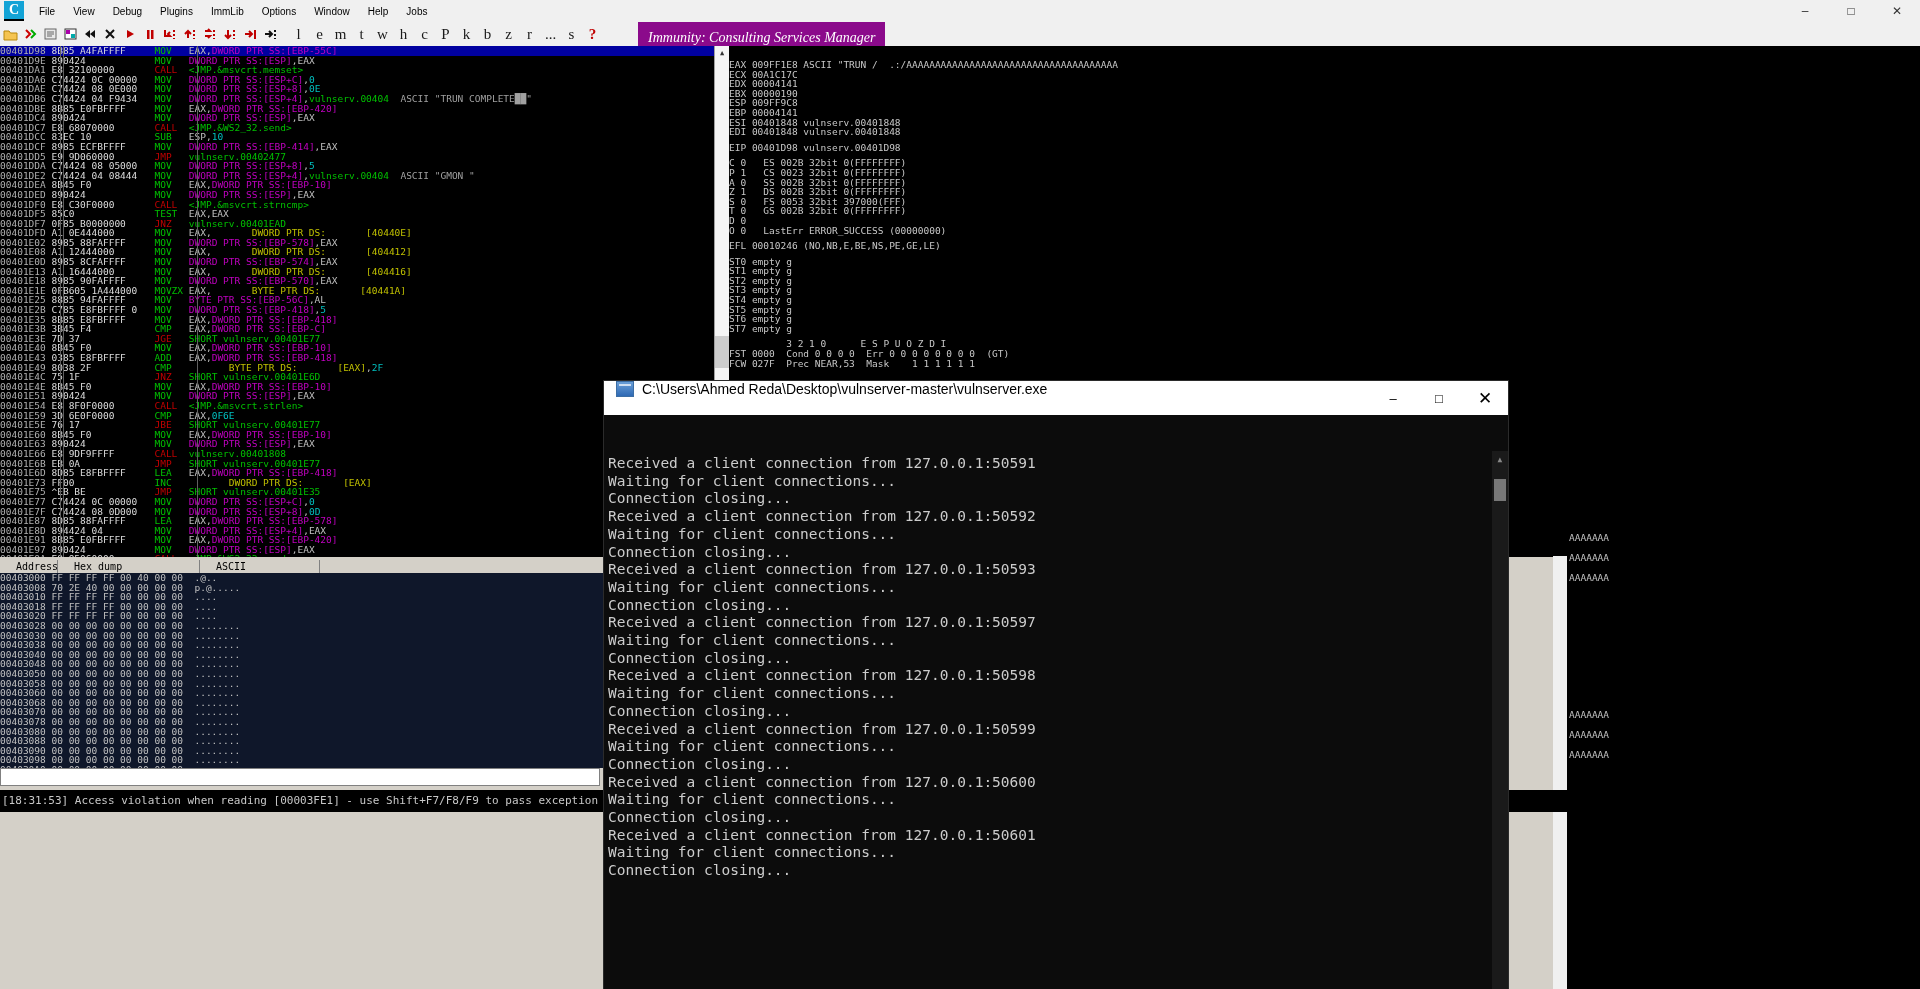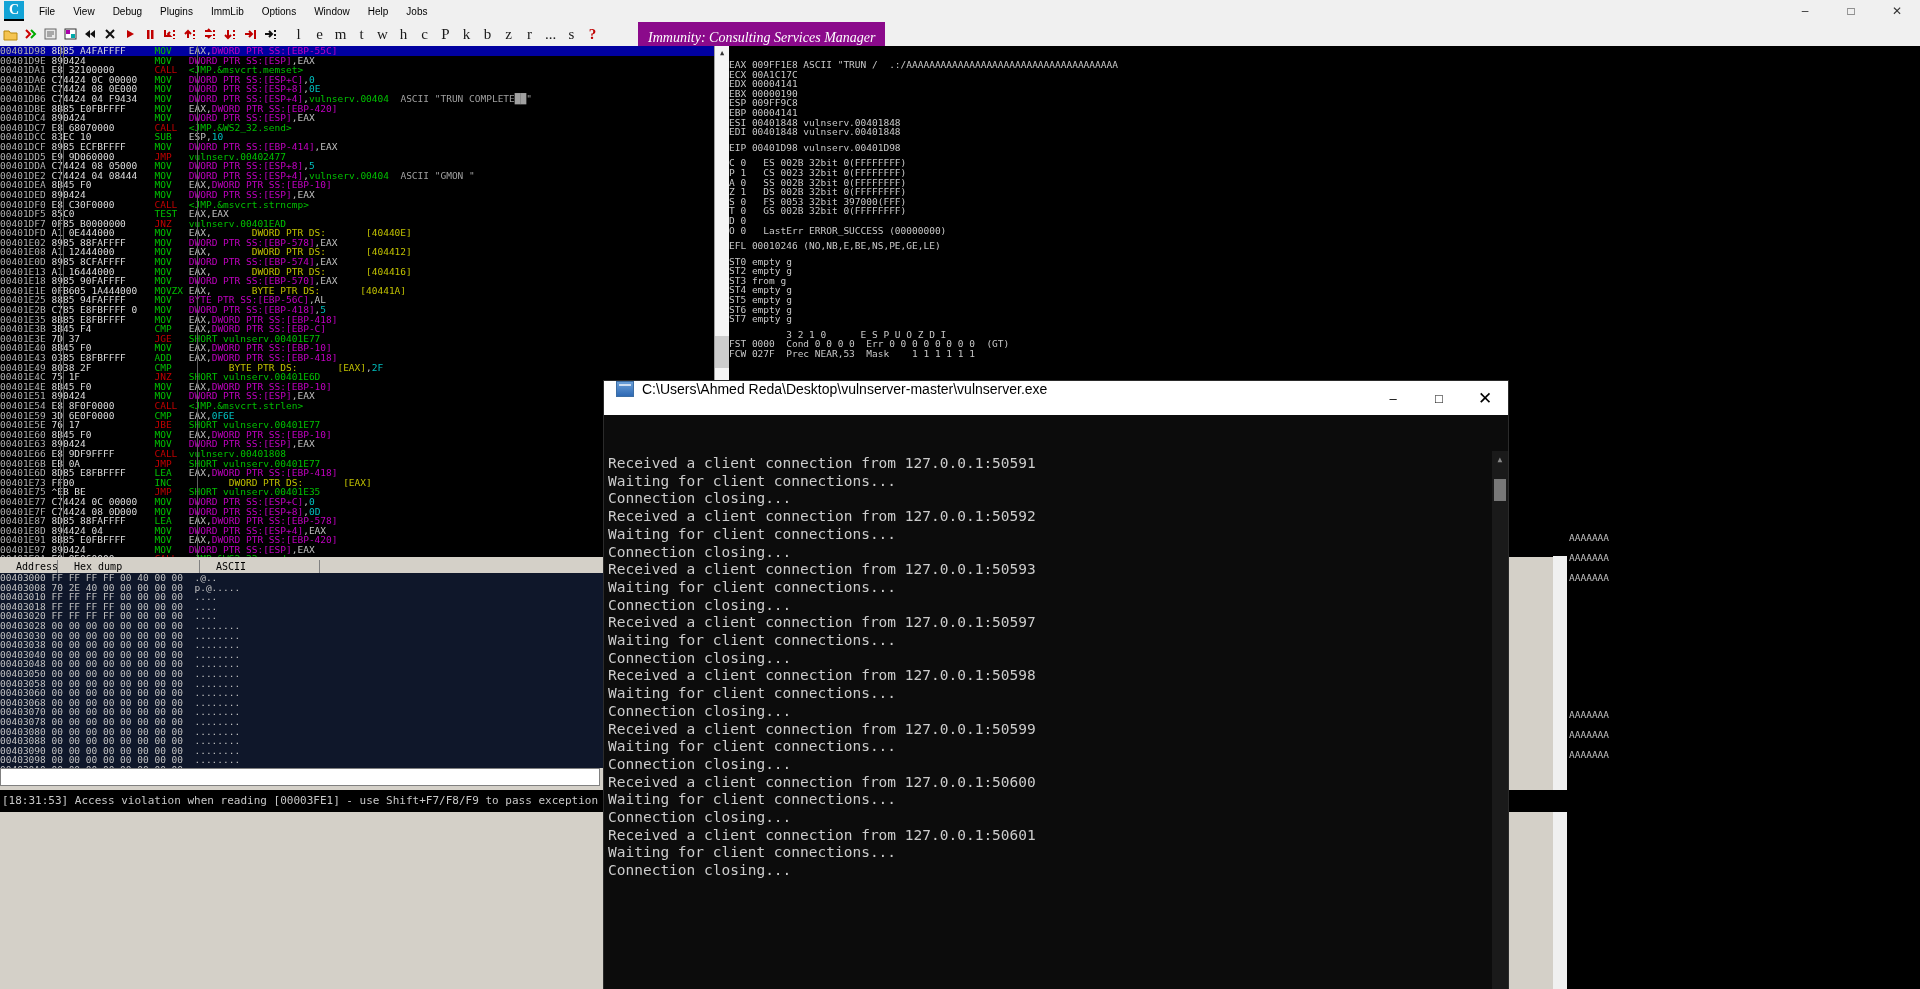--- a/index.html
+++ b/index.html
@@ -346,22 +346,23 @@
       <div class="rrow">A 0   SS 002B 32bit 0(FFFFFFFF)</div>
       <div class="rrow">Z 1   DS 002B 32bit 0(FFFFFFFF)</div>
       <div class="rrow">S 0   FS 0053 32bit 397000(FFF)</div>
       <div class="rrow">T 0   GS 002B 32bit 0(FFFFFFFF)</div>
       <div class="rrow">D 0</div>
       <div class="rrow">O 0   LastErr ERROR_SUCCESS (00000000)</div>
       <div class="rspace"></div>
       <div class="rrow">EFL 00010246 (NO,NB,E,BE,NS,PE,GE,LE)</div>
       <div class="rspace"></div>
       <div class="rrow">ST0 empty g</div>
+      <div class="rrow">ST1 empty g</div>
       <div class="rrow">ST2 empty g</div>
-      <div class="rrow">ST3 from g</div>
+      <div class="rrow">ST3 empty g</div>
       <div class="rrow">ST4 empty g</div>
       <div class="rrow">ST5 empty g</div>
       <div class="rrow">ST6 empty g</div>
       <div class="rrow">ST7 empty g</div>
       <div class="rspace"></div>
       <div class="rrow">          3 2 1 0      E S P U O Z D I</div>
       <div class="rrow">FST 0000  Cond 0 0 0 0  Err 0 0 0 0 0 0 0 0  (GT)</div>
       <div class="rrow">FCW 027F  Prec NEAR,53  Mask    1 1 1 1 1 1</div>
     </div>
 

